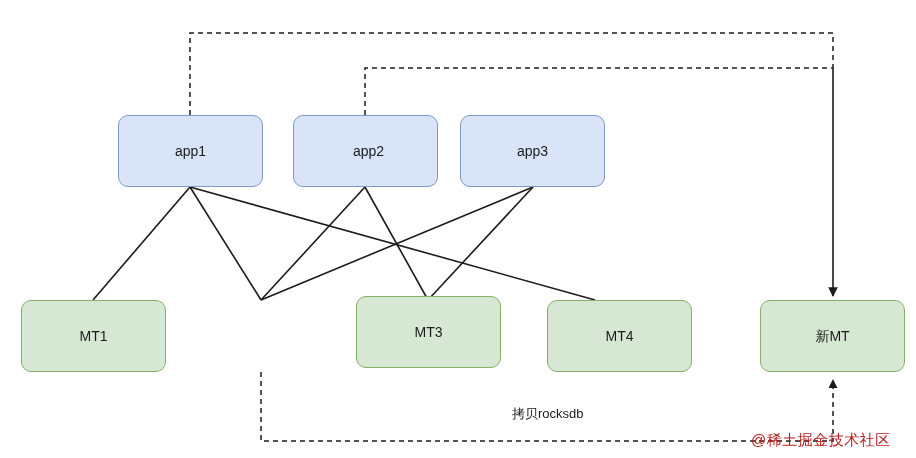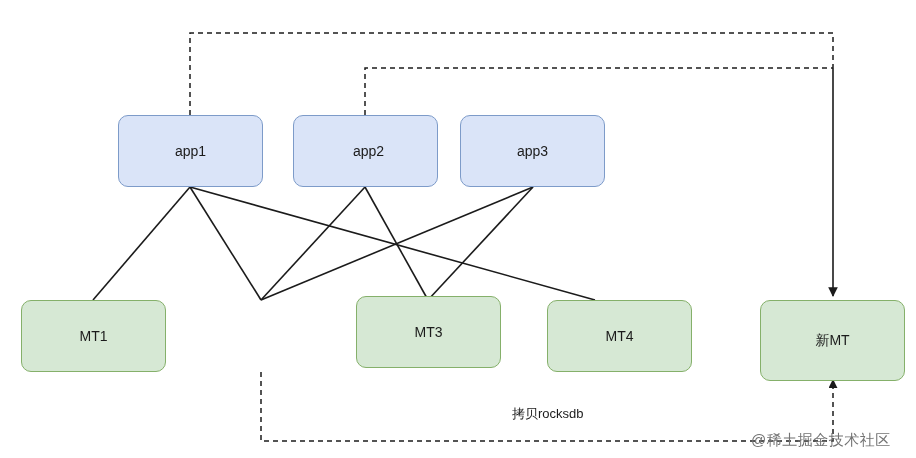--- a/index.html
+++ b/index.html
@@ -48,21 +48,21 @@
   .edge-label {
     position: absolute;
     font-size: 13px;
     color: #1b1b1b;
     white-space: nowrap;
     z-index: 3;
   }
   .watermark {
     position: absolute;
     font-size: 15px;
-    color: #737373;
+    color: #b91c1c;
     white-space: nowrap;
     z-index: 4;
     letter-spacing: 0.5px;
   }
 </style>
 </head>
 <body>
 
 <div id="canvas">
 
@@ -116,21 +116,21 @@
 
 
   <div class="node mt" style="left:356px; top:296px; width:145px; height:72px;">
     <span>MT3</span>
   </div>
 
   <div class="node mt" style="left:523px; top:300px; width:145px; height:72px;margin-left:24px;">
     <span>MT4</span>
   </div>
 
-  <div class="node mt" style="left:760px; top:300px; width:145px; height:81px; flex-direction:column;">
+  <div class="node mt" style="left:760px; top:300px; width:145px; height:72px; flex-direction:column;">
     <span>新MT</span>
   </div>
 
   <div class="edge-label" style="left:512px; top:405px;">拷贝rocksdb</div>
 
   <div class="watermark" style="left:751px; top:431px;">@稀土掘金技术社区</div>
 
 </div>
 
 </body></html>

